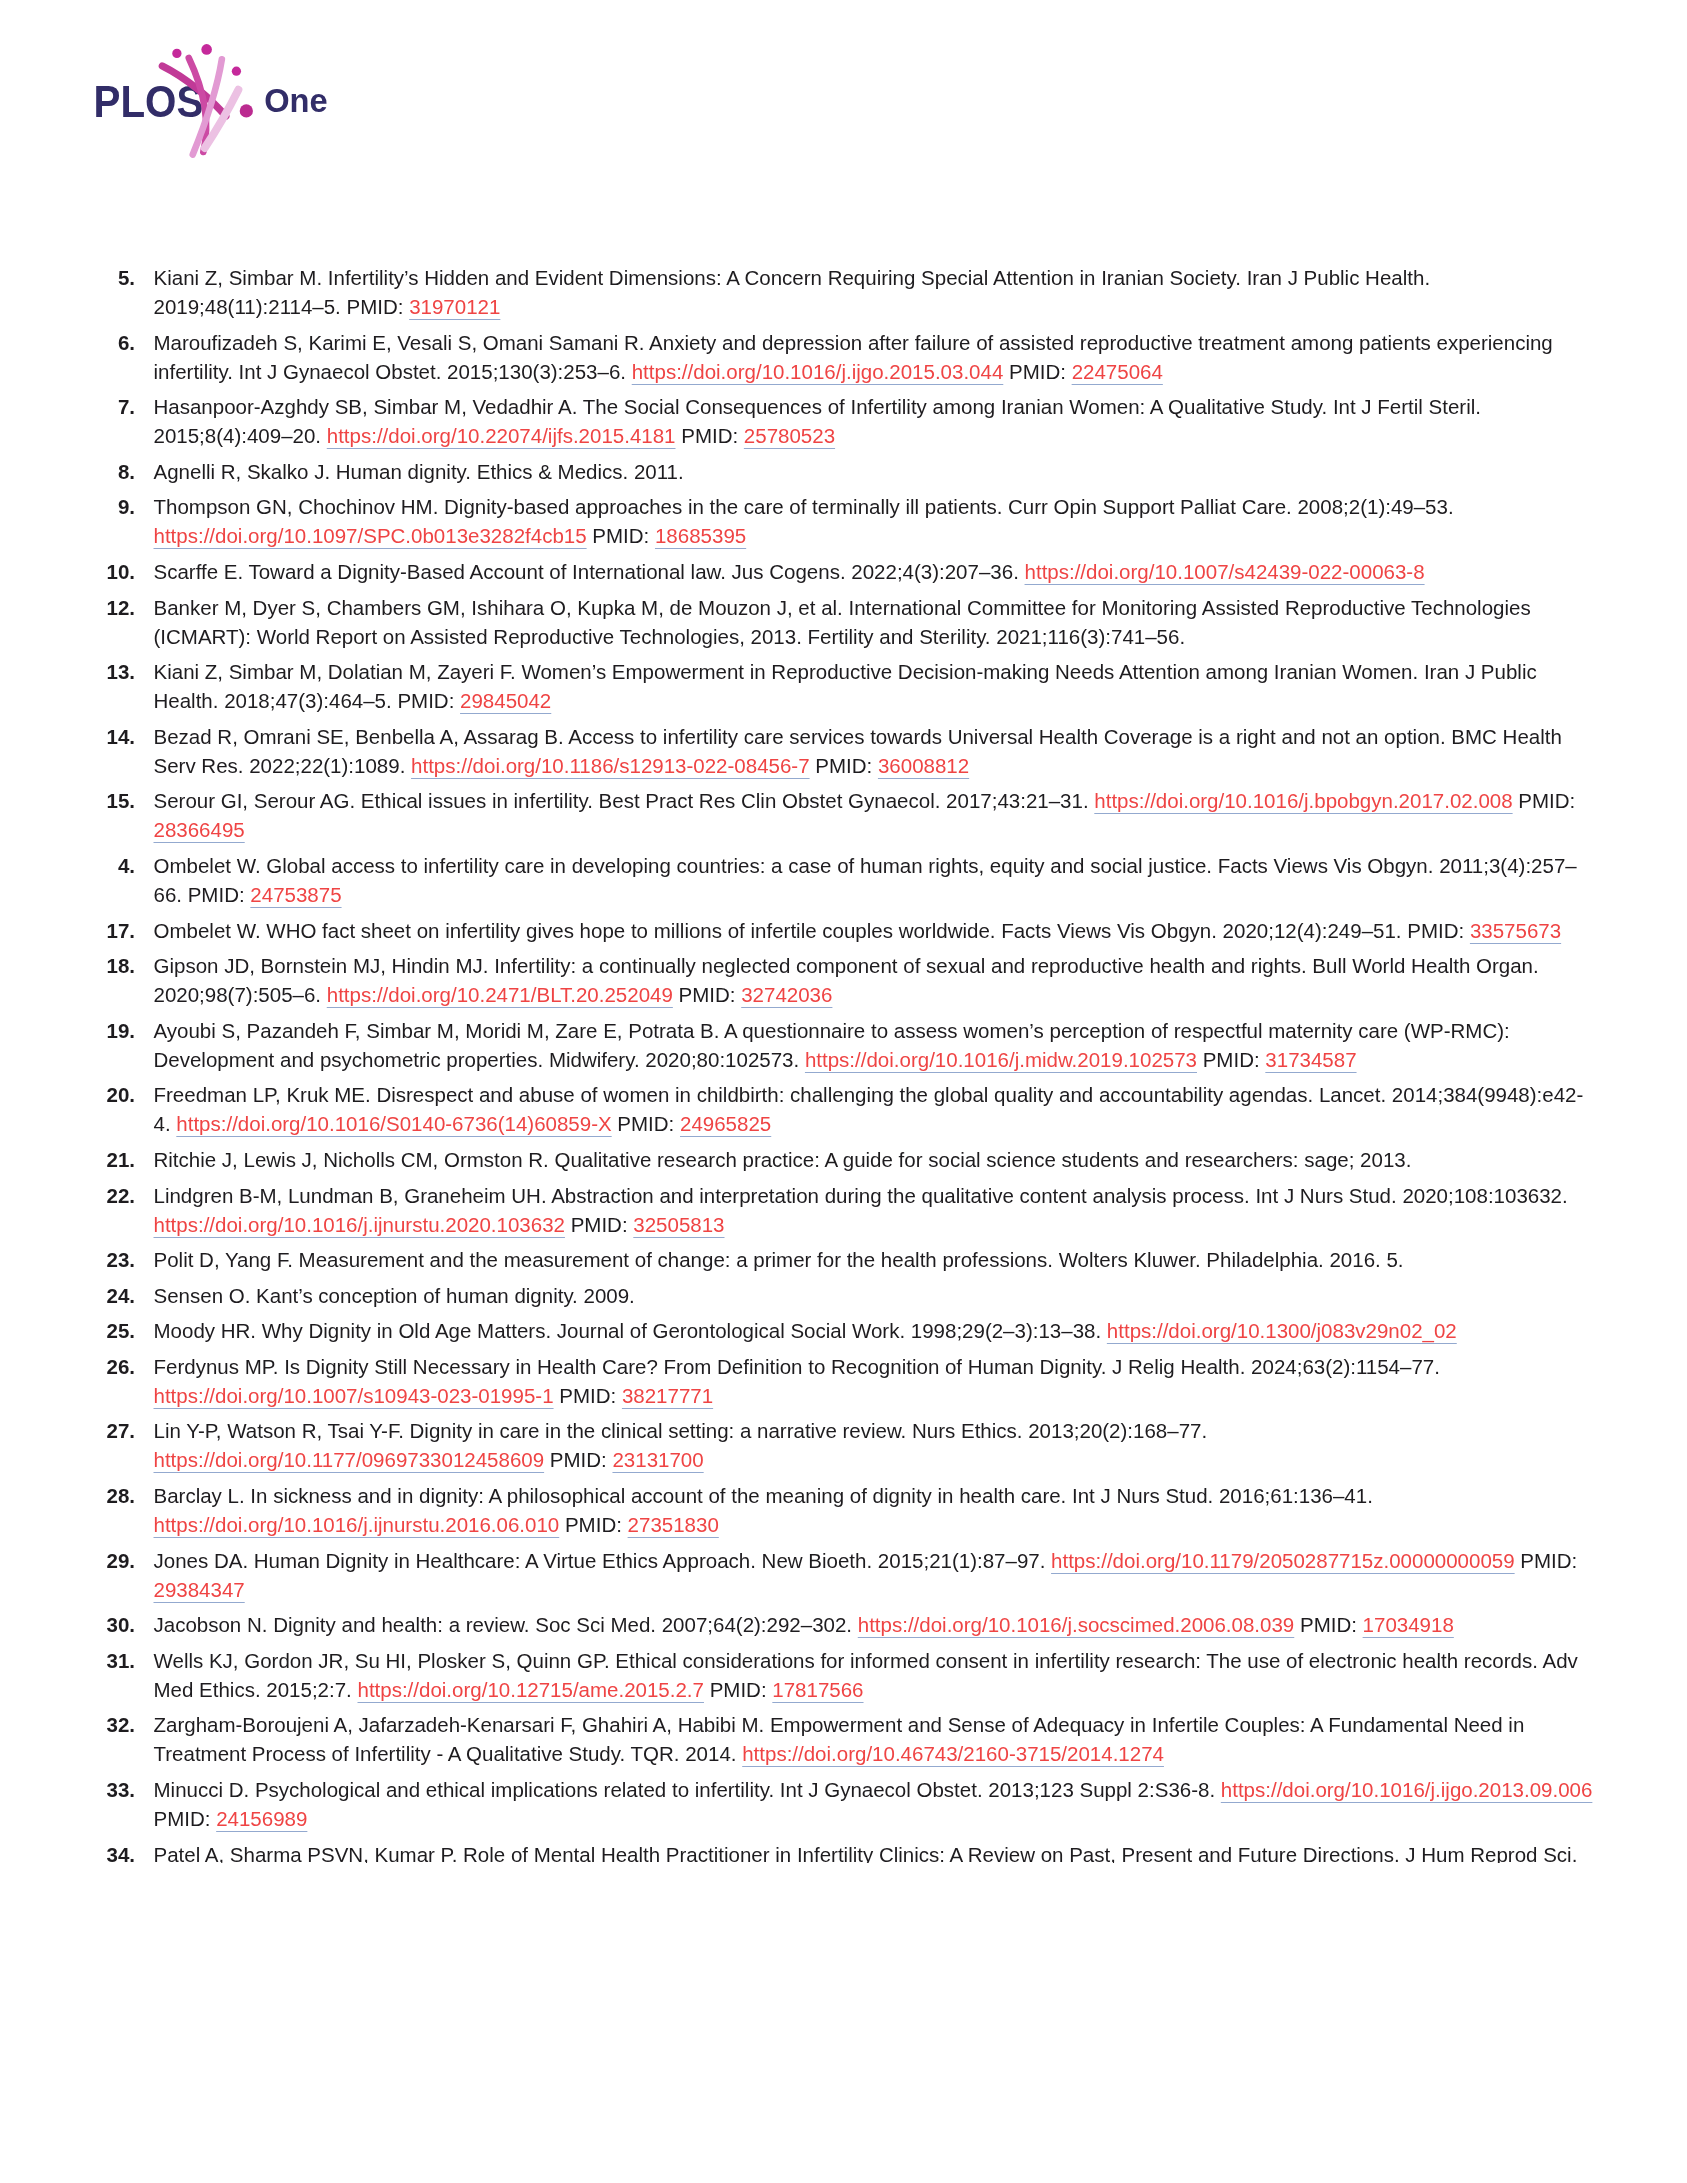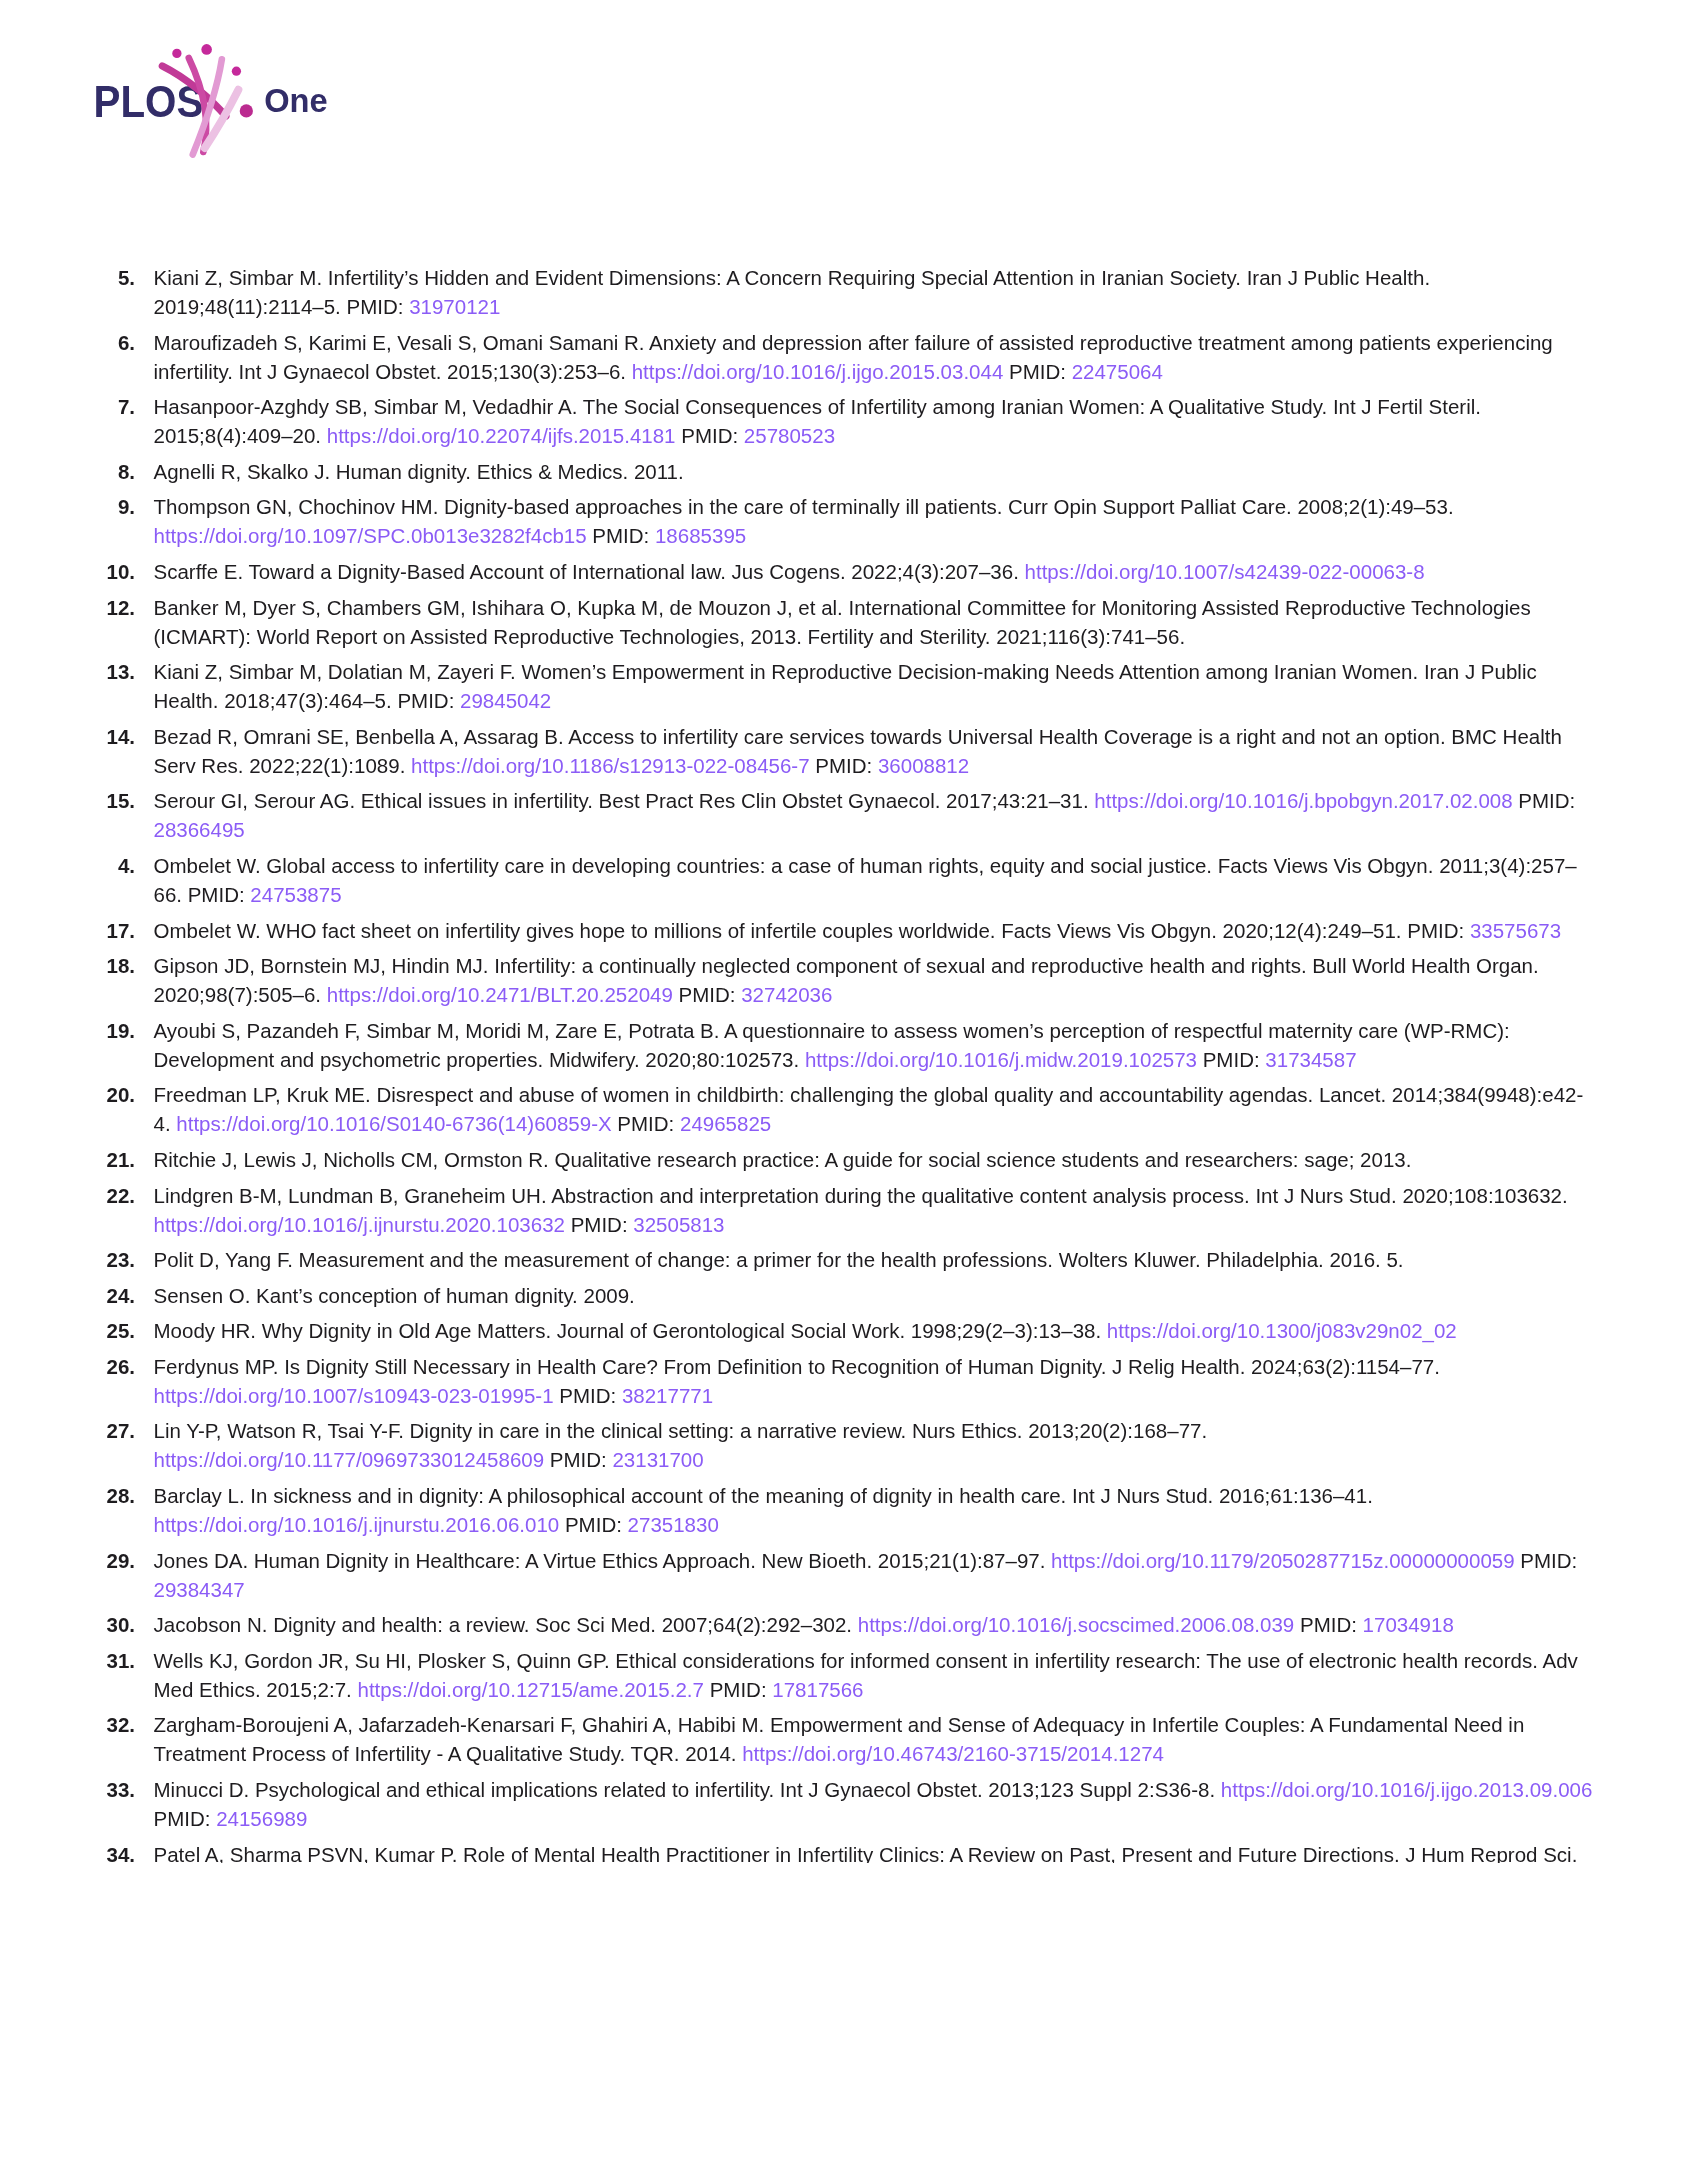--- a/index.html
+++ b/index.html
@@ -15,21 +15,22 @@
   
   header { position: absolute; left: 79px; top: 38px; width: 304px; height: 132px; }
 
   
   main { position: absolute; left: 93px; top: 263px; width: 1504px; }
   ol.refs { list-style: none; margin: 0; padding: 0; }
   .ref { display: flex; margin: 0 0 6.6px 0; font-size: 20.5px; line-height: 29px; }
   .ref-num { flex: 0 0 42px; text-align: right; font-weight: 700; color: #1e1c1f; }
   .ref-body { flex: 1; margin: 0 0 0 18.5px; padding: 0; text-align: left; }
   .lnk {
-    color: #8b5cf6;
+    color: #ef4444;
+    text-decoration: underline;
     text-decoration-color: #93a9cf;
     text-decoration-thickness: 1.3px;
     text-underline-offset: 4.6px;
     cursor: pointer;
     word-break: break-word;
   }
 
   
   footer { position: absolute; left: 93px; top: 2068px; width: 1504px; }
   .rule { border-top: 2.6px solid #231f20; height: 0; margin: 0 0 16px 0; }

